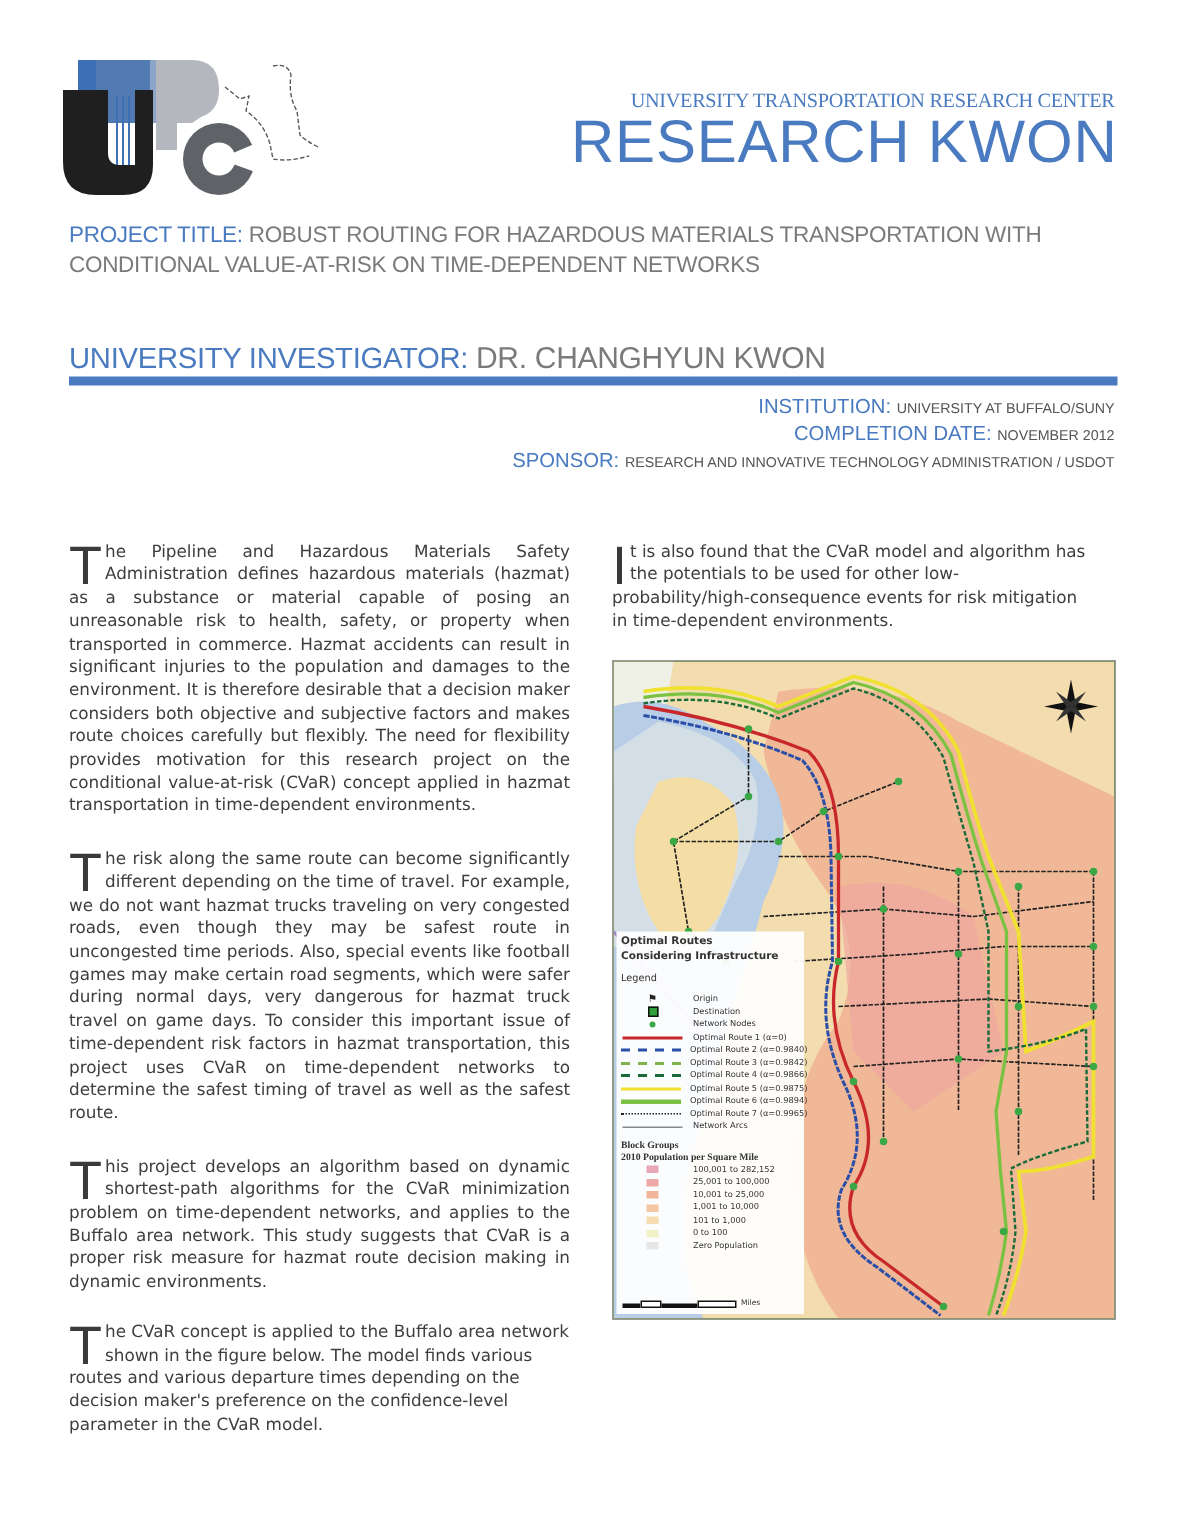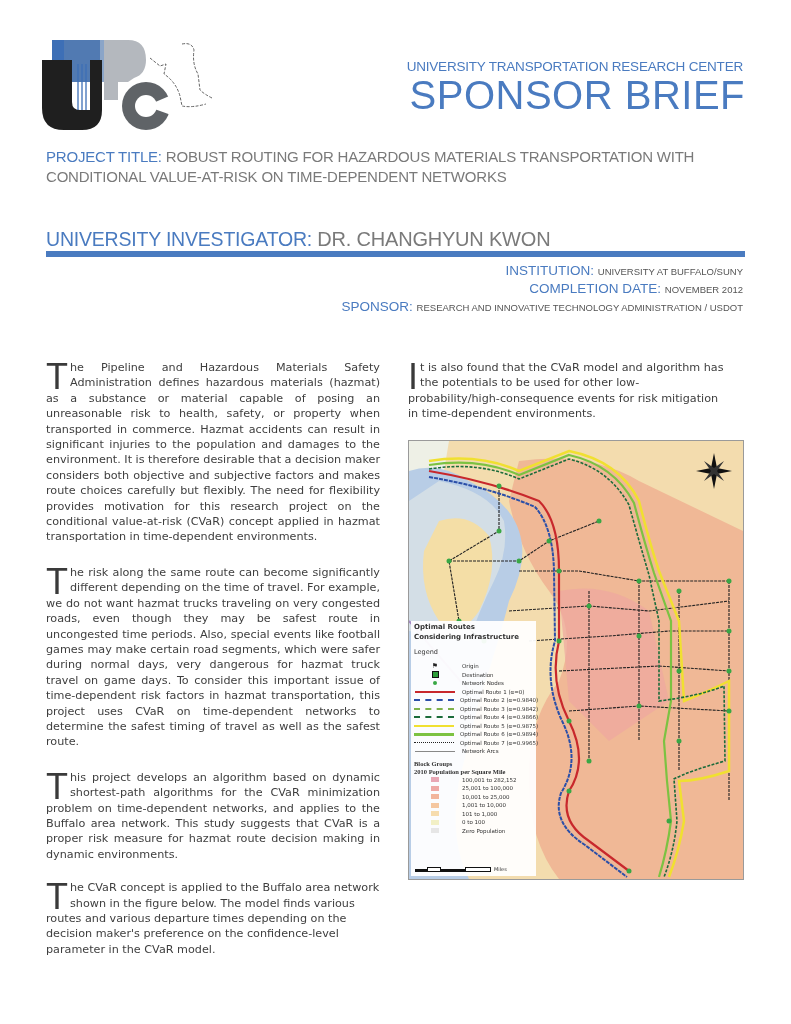--- a/index.html
+++ b/index.html
@@ -1,18 +1,18 @@
 <!DOCTYPE html>
 <html><head>
 <meta charset="utf-8">
 <style>
   html, body { margin:0; padding:0; background:#ffffff; }
   body { width:791px; height:1024px; position:relative; overflow:hidden; font-family:"DejaVu Sans", sans-serif; color:#3a3a3a; }
   .logo { position:absolute; left:42px; top:40px; width:172px; height:92px; }
-  .org { position:absolute; right:48px; top:59px; font-family:Liberation Sans, sans-serif; font-size:13.5px; color:#4a7bc0; letter-spacing:-0.2px;text-align:right; }
+  .org { position:absolute; right:48px; top:59px; font-family:Liberation Serif, serif; font-size:13.5px; color:#4a7bc0; letter-spacing:-0.2px;text-align:right; }
   .brief { position:absolute; right:46px; top:72px; font-family:"Liberation Sans", sans-serif; font-size:40px; color:#4a7bc0; letter-spacing:0.5px; line-height:46px; }
   .title-block { position:absolute; left:46px; top:147px; width:700px; font-family:"Liberation Sans", sans-serif; font-size:15px; line-height:20px; color:#7a7a7a; letter-spacing:-0.2px; }
   .title-block .lbl { color:#4a7bc0; }
   .pi { position:absolute; left:46px; top:228px; font-family:"Liberation Sans", sans-serif; font-size:19.5px; color:#4a7bc0; letter-spacing:-0.2px; }
   .pi .val { color:#7a7a7a; font-size:20px; }
   .rule { position:absolute; left:46px; top:251px; width:699px; height:6px; background:#4a7bc0; }
   .meta { position:absolute; right:48px; font-family:"Liberation Sans", sans-serif; font-size:13.5px; color:#4a7bc0; white-space:nowrap;padding-left:24px; }
   .meta .v { color:#555; font-size:9.5px; text-transform:uppercase; }
   .col-left { position:absolute; left:46px; top:360px; width:334px; }
   .col-right { position:absolute; left:408px; top:360px; width:320px; }
@@ -45,21 +45,21 @@
       </g>
     <path d="M62 0 H86 Q104 0 104 20 Q104 34 92 38 L86 42 H76 V60 H62 Z" fill="#b4b8be"></path>
     <circle cx="104" cy="66" r="24" fill="#5f6367"></circle>
     <circle cx="104" cy="66" r="11" fill="#ffffff"></circle>
     <path d="M104 66 L132 54 L132 76 Z" fill="#ffffff"></path>
     <path d="M140 4 Q150 2 152 10 Q150 24 156 34 L158 50 Q162 54 170 58 M108 18 L118 26 L124 24 L122 34 Q134 42 138 56 L140 66 Q150 68 164 64" fill="none" stroke="#555" stroke-width="0.9" stroke-dasharray="3 1.5"></path>
   </svg>
 </div>
 
 <div class="org">UNIVERSITY TRANSPORTATION RESEARCH CENTER</div>
-<div class="brief">SPONSOR BRIEF</div>
+<div class="brief">RESEARCH KWON</div>
 
 <div class="title-block">
   <span class="lbl">PROJECT TITLE:</span>
   <span>ROBUST ROUTING FOR HAZARDOUS MATERIALS TRANSPORTATION WITH CONDITIONAL VALUE-AT-RISK ON TIME-DEPENDENT NETWORKS</span>
 </div>
 
 <div class="pi">
   <span>UNIVERSITY INVESTIGATOR:</span>
   <span class="val">DR. CHANGHYUN KWON</span>
 </div>

